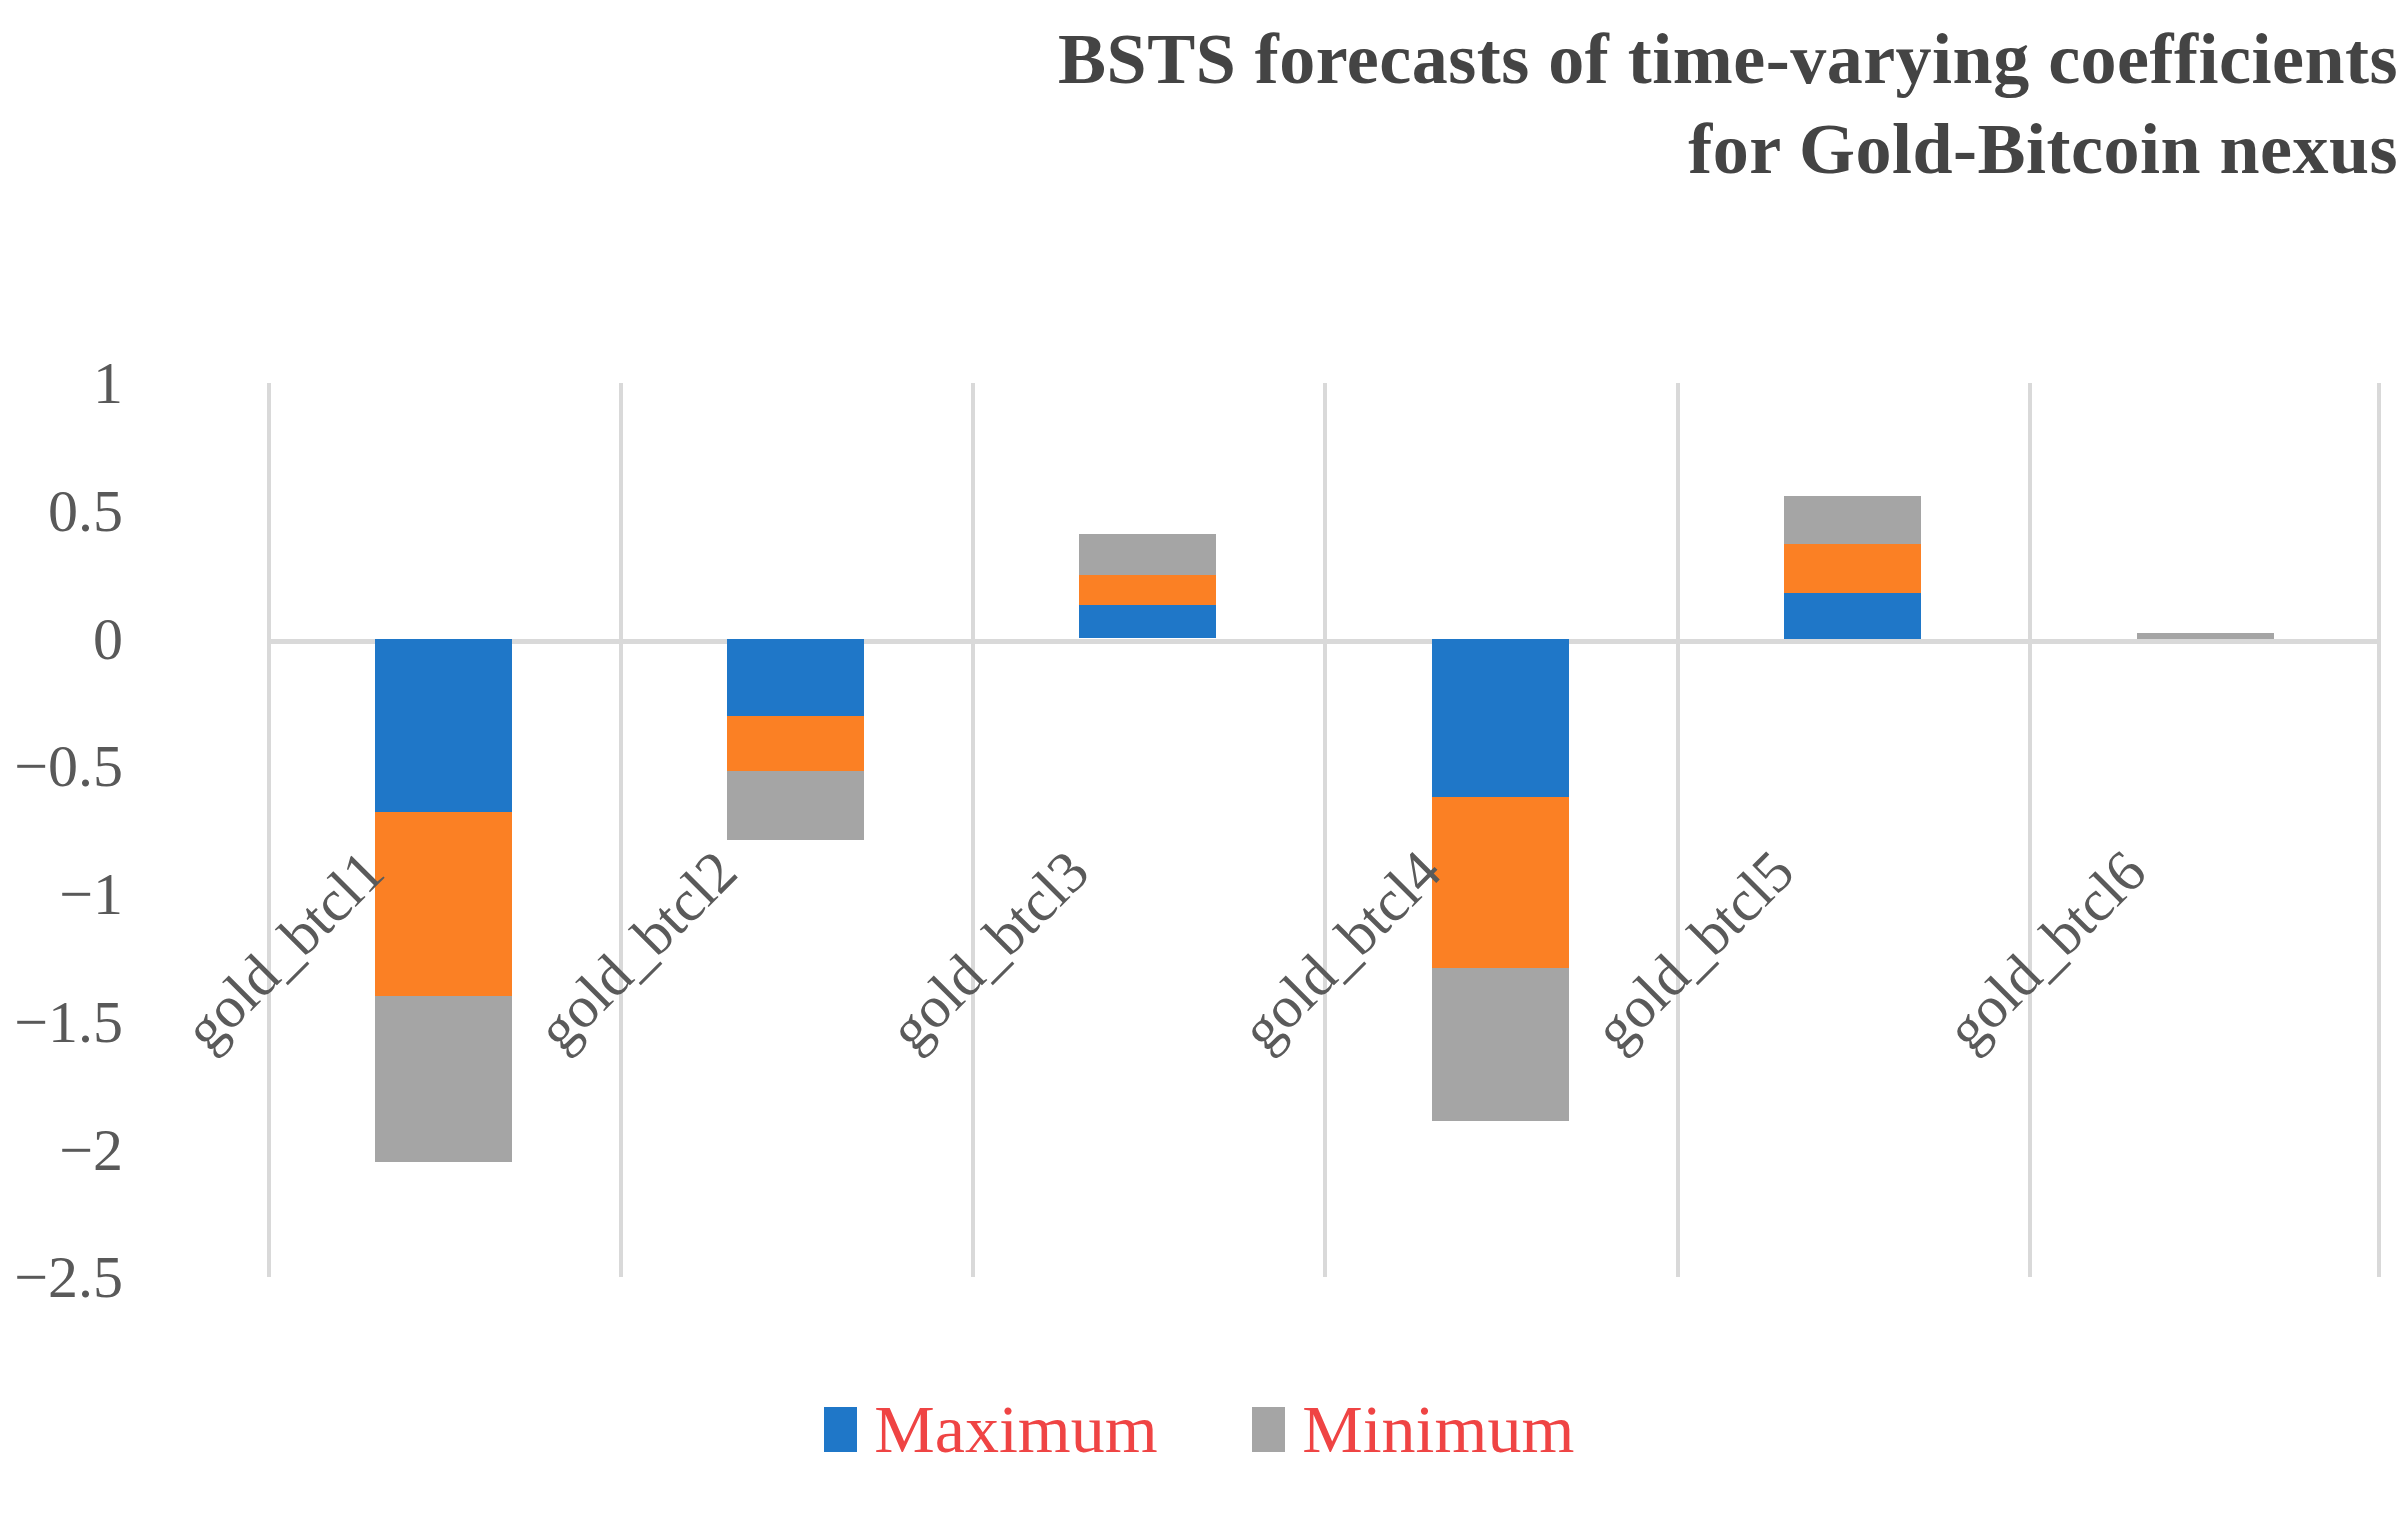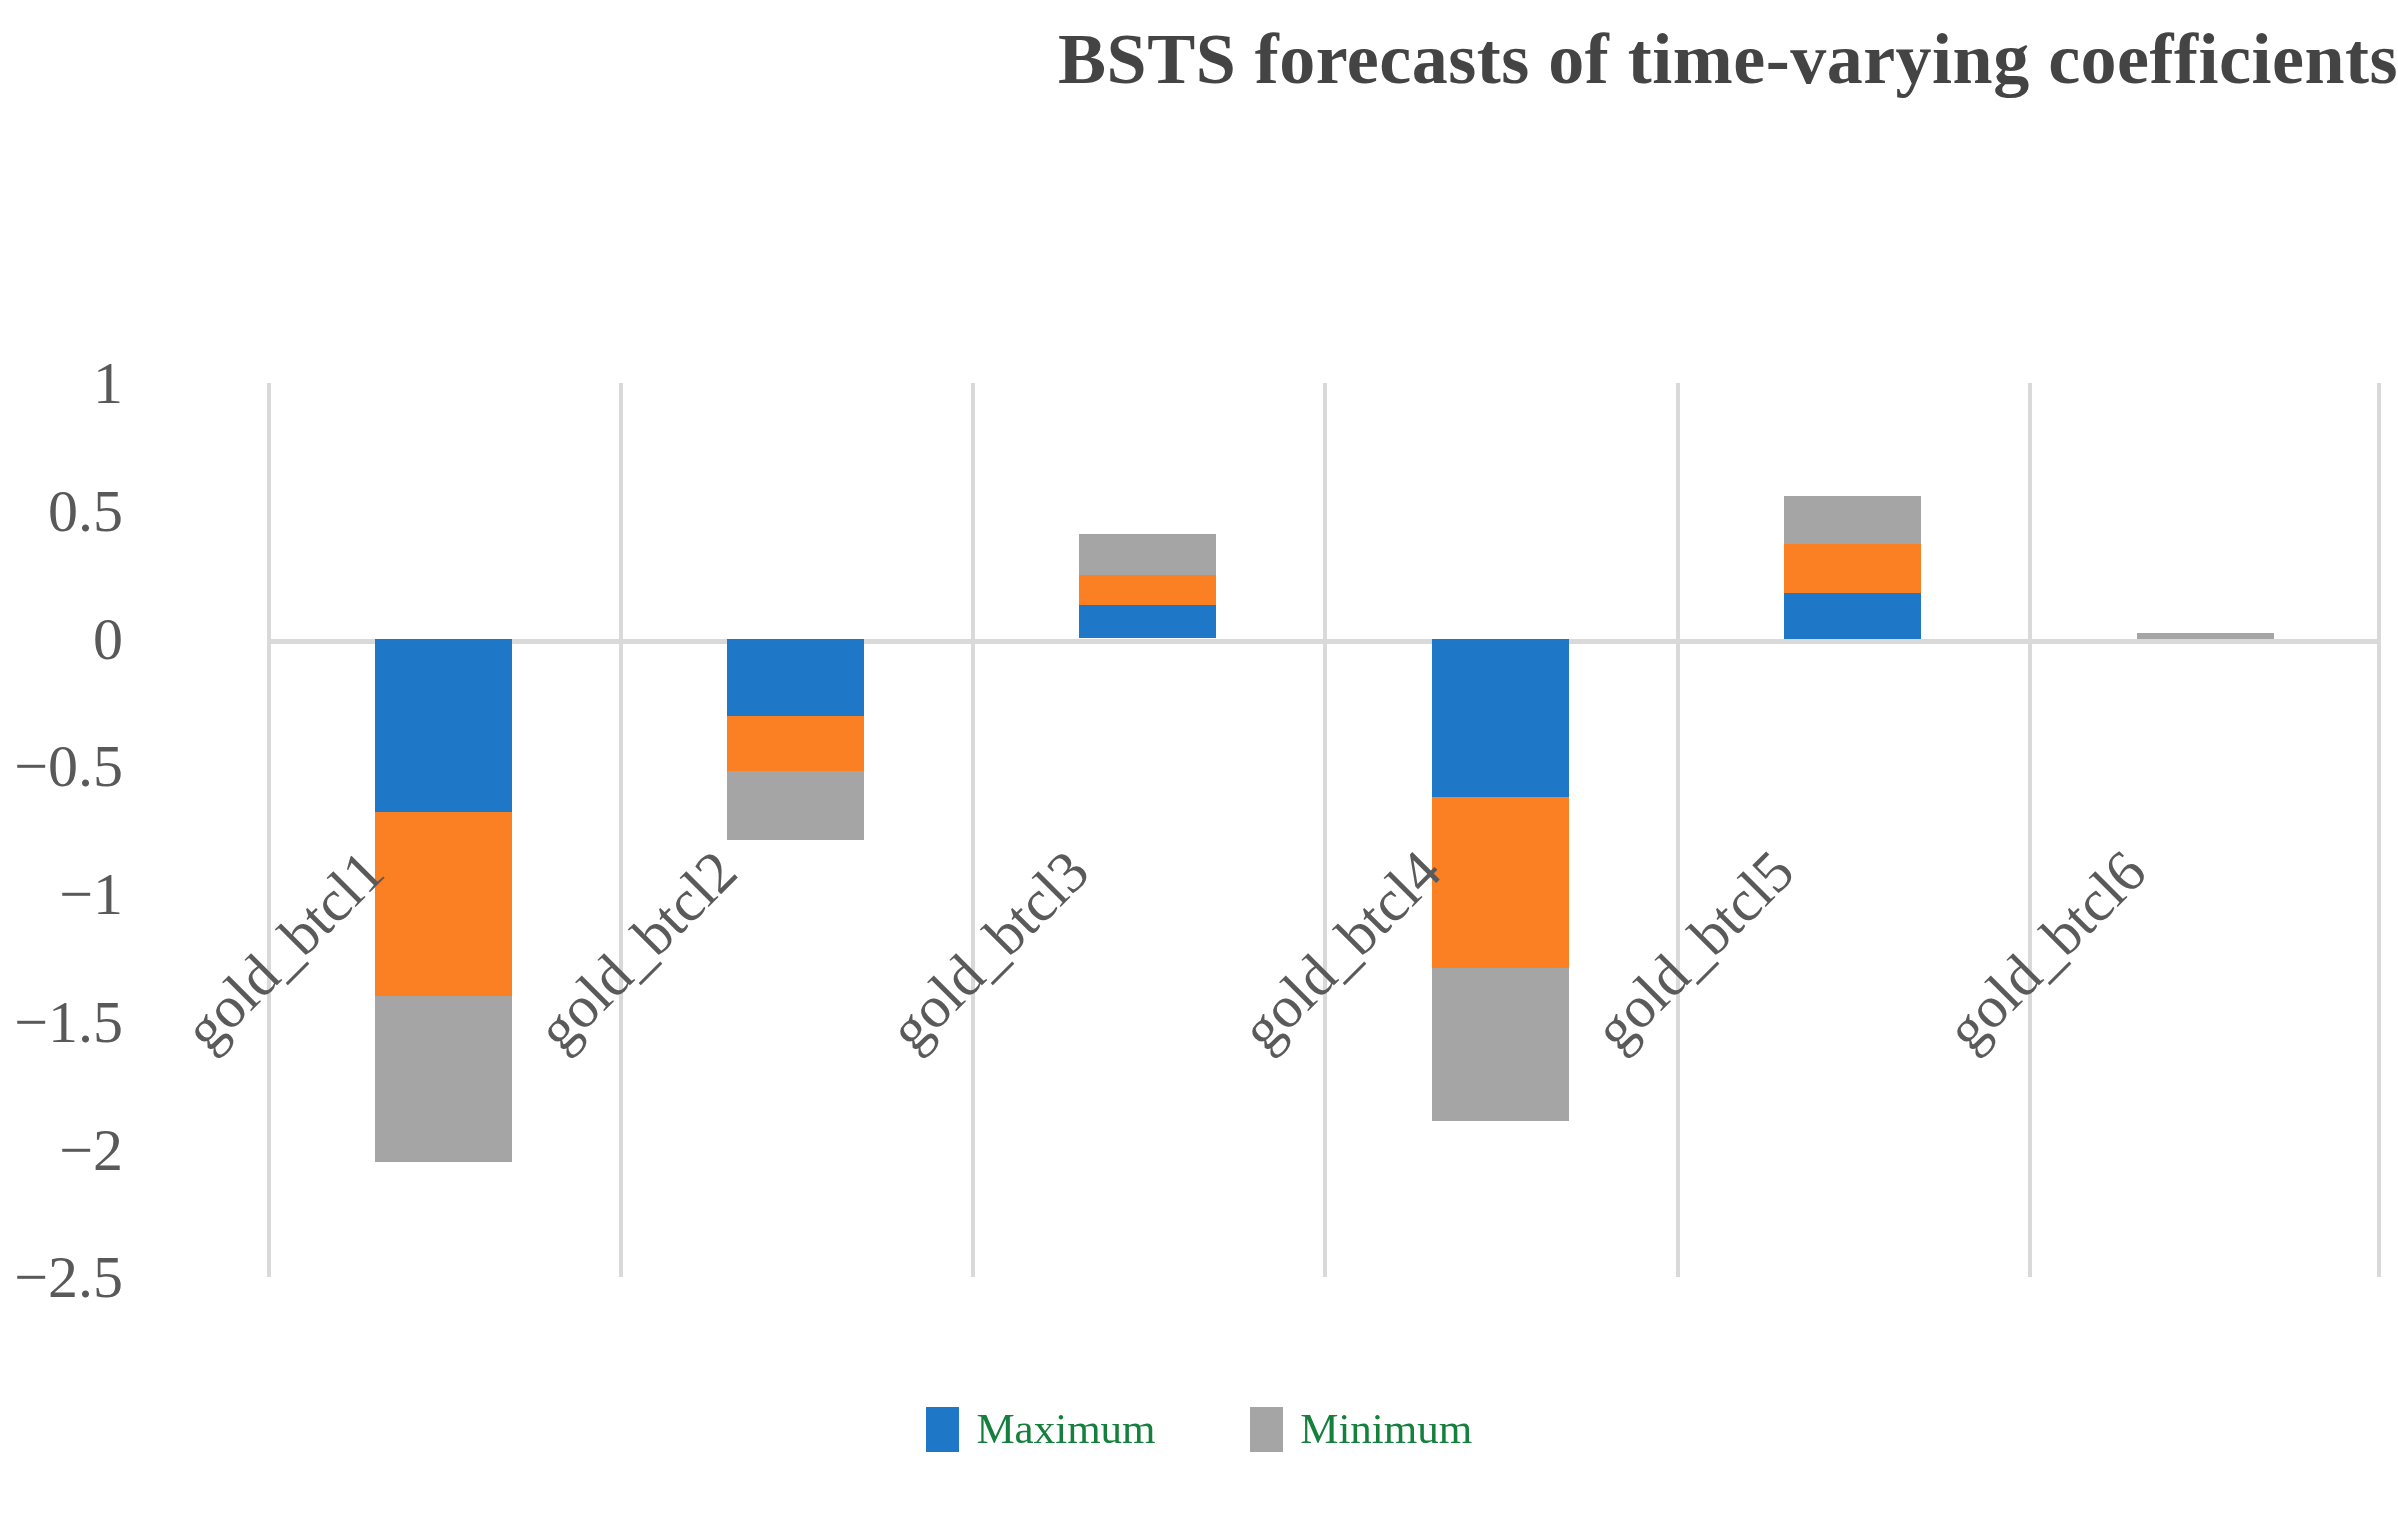--- a/index.html
+++ b/index.html
@@ -107,31 +107,32 @@
     display: flex;
     align-items: center;
     gap: 17.6px;
   }
   .legend-swatch {
     width: 33px;
     height: 45px;
     display: block;
   }
   .legend-label {
-    font-size: 43px;
+    font-size: 68px;
     line-height: 64px;
-    color: #15803d;
+    color: #ef4444;
     font-family: "Liberation Serif", "DejaVu Serif", serif;
   }
 </style>
 </head>
 <body>
 
 <div id="chart-title">
   <span class="tline">BSTS forecasts of time-varying coefficients</span>
+  <span class="tline">for Gold-Bitcoin nexus</span>
 </div>
 
 <div id="y-axis">
   <div class="ytick-label" style="top:353px;">1</div>
   <div class="ytick-label" style="top:481px;">0.5</div>
   <div class="ytick-label" style="top:609px;">0</div>
   <div class="ytick-label" style="top:736px;">−0.5</div>
   <div class="ytick-label" style="top:864px;">−1</div>
   <div class="ytick-label" style="top:992px;">−1.5</div>
   <div class="ytick-label" style="top:1120px;">−2</div>

